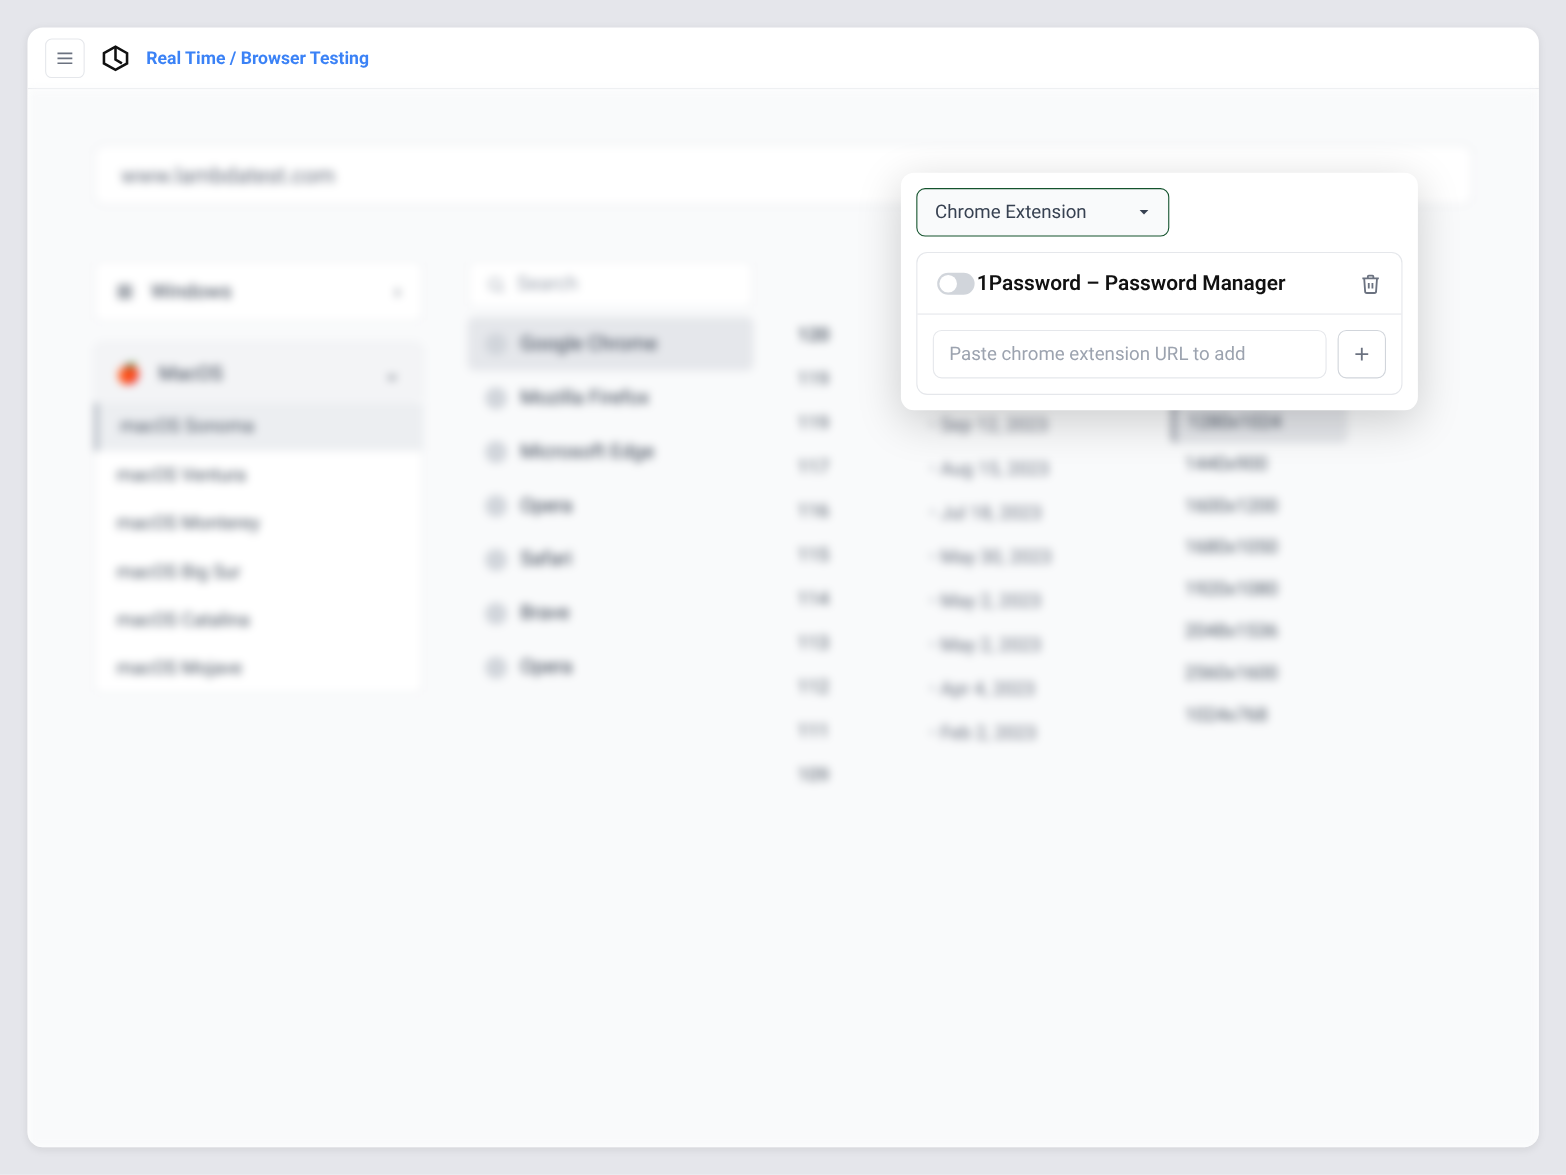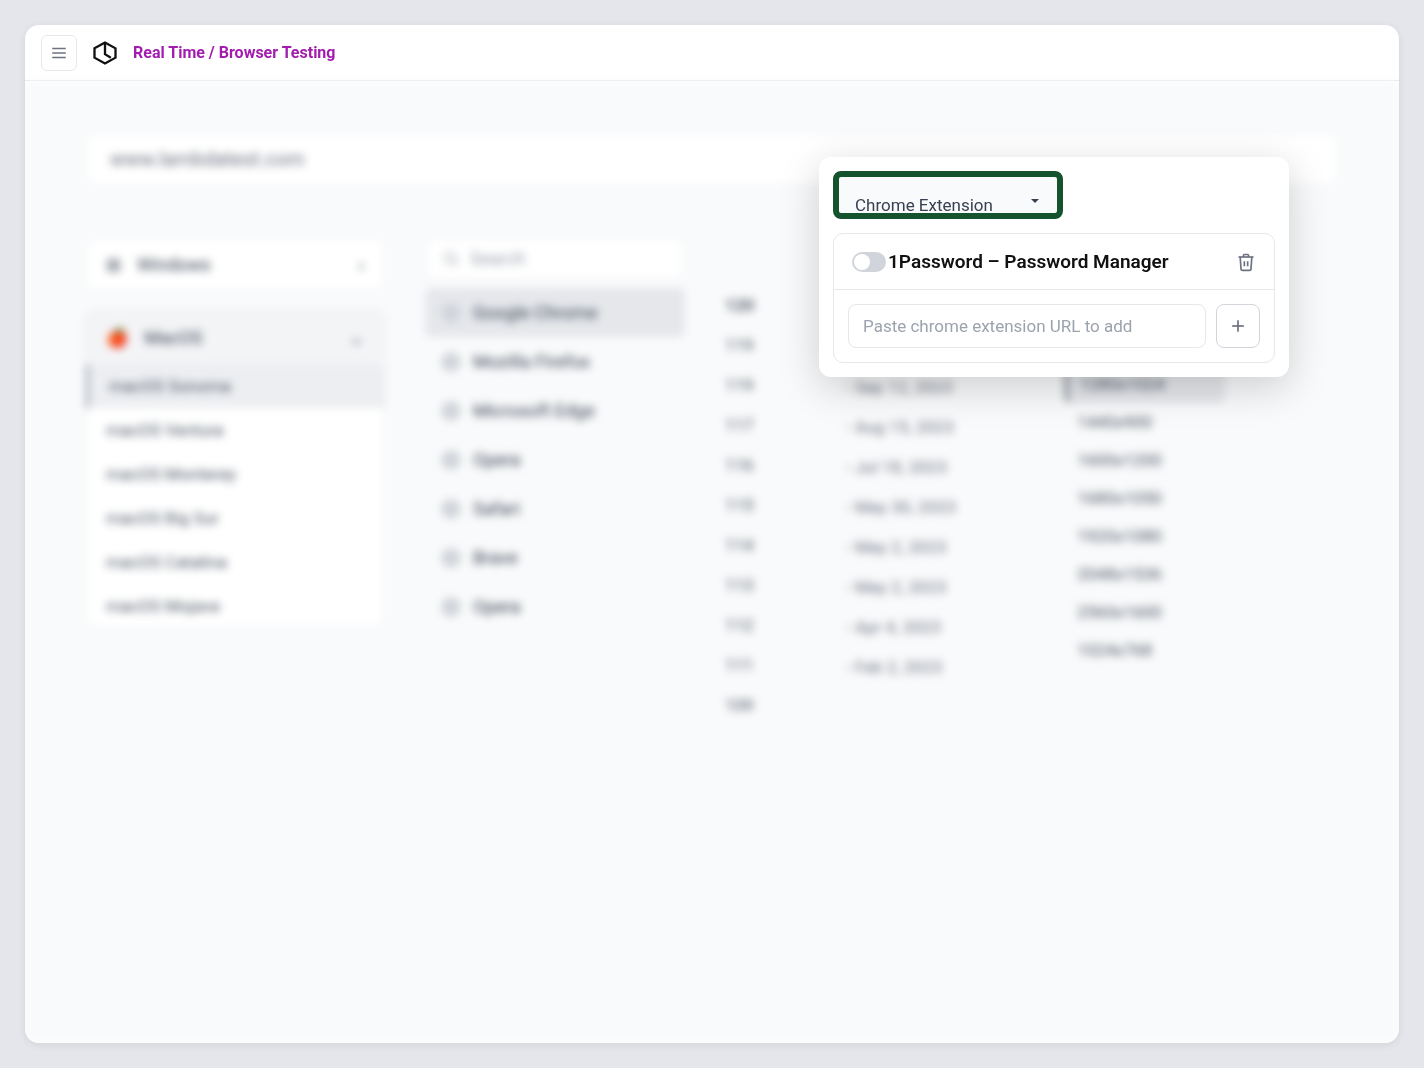--- a/index.html
+++ b/index.html
@@ -1,21 +1,21 @@
 <!DOCTYPE html>
 <html><head>
 <meta charset="utf-8">
 <style>
 *{box-sizing:border-box;margin:0;padding:0;font-family:-apple-system,BlinkMacSystemFont,"Segoe UI",Roboto,sans-serif}
 body{background:#e5e6eb;padding:25px;width:1424px;height:1068px;overflow:hidden}
 .window{background:#fff;border-radius:14px;width:100%;height:100%;overflow:hidden;box-shadow:0 2px 8px rgba(0,0,0,0.08);position:relative}
 .topbar{height:56px;display:flex;align-items:center;padding:0 16px;border-bottom:1px solid #e5e7eb;gap:14px}
 .hamburger{width:36px;height:36px;border:1px solid #e5e7eb;border-radius:6px;display:flex;align-items:center;justify-content:center;cursor:pointer;color:#6b7280}
 .logo{width:28px;height:28px;color:#111}
-.breadcrumb{font-weight:700;font-size:16px;color:#a21caf}
+.breadcrumb{font-weight:700;font-size:16px;color:#3b82f6}
 .blurred{filter:blur(4px);pointer-events:none;position:absolute;top:56px;left:0;right:0;bottom:0;background:#f9fafb;padding:50px 60px}
 .url-bar{background:#fff;border:1px solid #e5e7eb;border-radius:10px;height:56px;display:flex;align-items:center;padding:0 24px;font-size:20px;color:#6b7280;margin-bottom:50px}
 .cols{display:flex;gap:40px}
 .os-panel{width:300px}
 .os-card{border:1px solid #e5e7eb;border-radius:8px;background:#fff;margin-bottom:18px}
 .os-row{display:flex;align-items:center;padding:16px 20px;gap:16px;font-size:18px;color:#374151}
 .os-row.expanded{background:#f3f4f6;border-radius:8px}
 .os-sub{padding:12px 20px;font-size:17px;color:#4b5563}
 .os-sub.active{background:#eceef1;border-left:3px solid #9ca3af}
 .browser-panel{width:260px}
@@ -27,21 +27,21 @@
 .version-row.active{font-weight:600}
 .date-col{width:180px;padding-top:90px}
 .date-row{padding:10px 0;font-size:17px;color:#6b7280}
 .res-col{width:160px;padding-top:90px}
 .res-row{padding:9px 12px;font-size:17px;color:#4b5563;border-radius:6px}
 .res-row.active{background:#e5e7eb;border-left:3px solid #6b7280}
 .bicon{width:20px;height:20px;border-radius:50%;background:#d1d5db;flex-shrink:0}
 .bullet::before{content:"• ";color:#9ca3af}
 
 .popover{position:absolute;top:132px;right:110px;width:470px;background:#fff;border-radius:12px;box-shadow:0 10px 40px rgba(0,0,0,0.18);padding:14px;z-index:10}
-.dropdown{display:inline-flex;align-items:flex-start;justify-content:space-between;height:44px;padding:18px 16px;border:6px solid #14532d;background:#f9fafb;border-radius:8px;font-size:17px;color:#374151;cursor:pointer;width:230px;margin-bottom:14px}
+.dropdown{display:inline-flex;align-items:center;justify-content:space-between;height:44px;padding:8px 16px;border:1px solid #14532d;background:#f9fafb;border-radius:8px;font-size:17px;color:#374151;cursor:pointer;width:230px;margin-bottom:14px}
 .ext-box{border:1px solid #e5e7eb;border-radius:10px}
 .ext-row{display:flex;align-items:center;padding:16px 18px;gap:2px}
 .toggle{width:34px;height:20px;background:#d1d5db;border-radius:999px;position:relative;cursor:pointer;flex-shrink:0}
 .toggle::after{content:"";position:absolute;left:2px;top:2px;width:16px;height:16px;background:#fff;border-radius:50%}
 .ext-name{font-size:19px;font-weight:600;color:#111;flex:1}
 .trash{width:20px;height:20px;color:#6b7280;cursor:pointer;flex-shrink:0}
 .ext-add{display:flex;gap:10px;padding:14px;border-top:1px solid #e5e7eb}
 .url-input{flex:1;height:44px;border:1px solid #e5e7eb;border-radius:8px;padding:0 14px;font-size:17px;color:#0f766e}
 .url-input::placeholder{color:#9ca3af}
 .plus-btn{width:44px;height:44px;border:1px solid #d1d5db;border-radius:8px;display:flex;align-items:center;justify-content:center;cursor:pointer;color:#6b7280;background:#fff}

